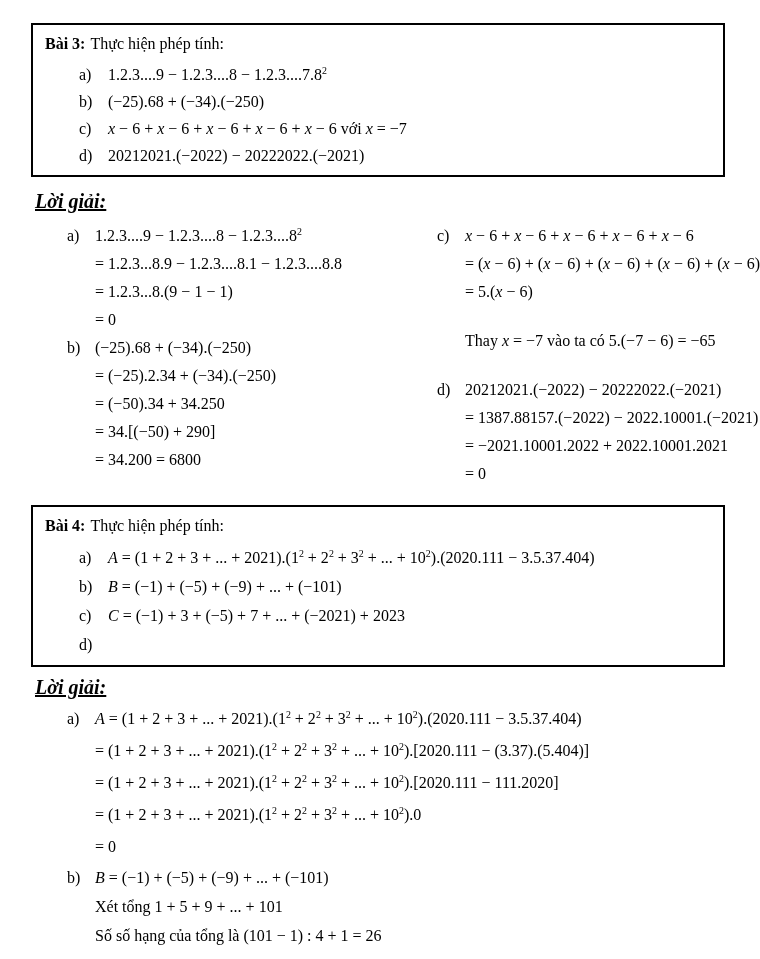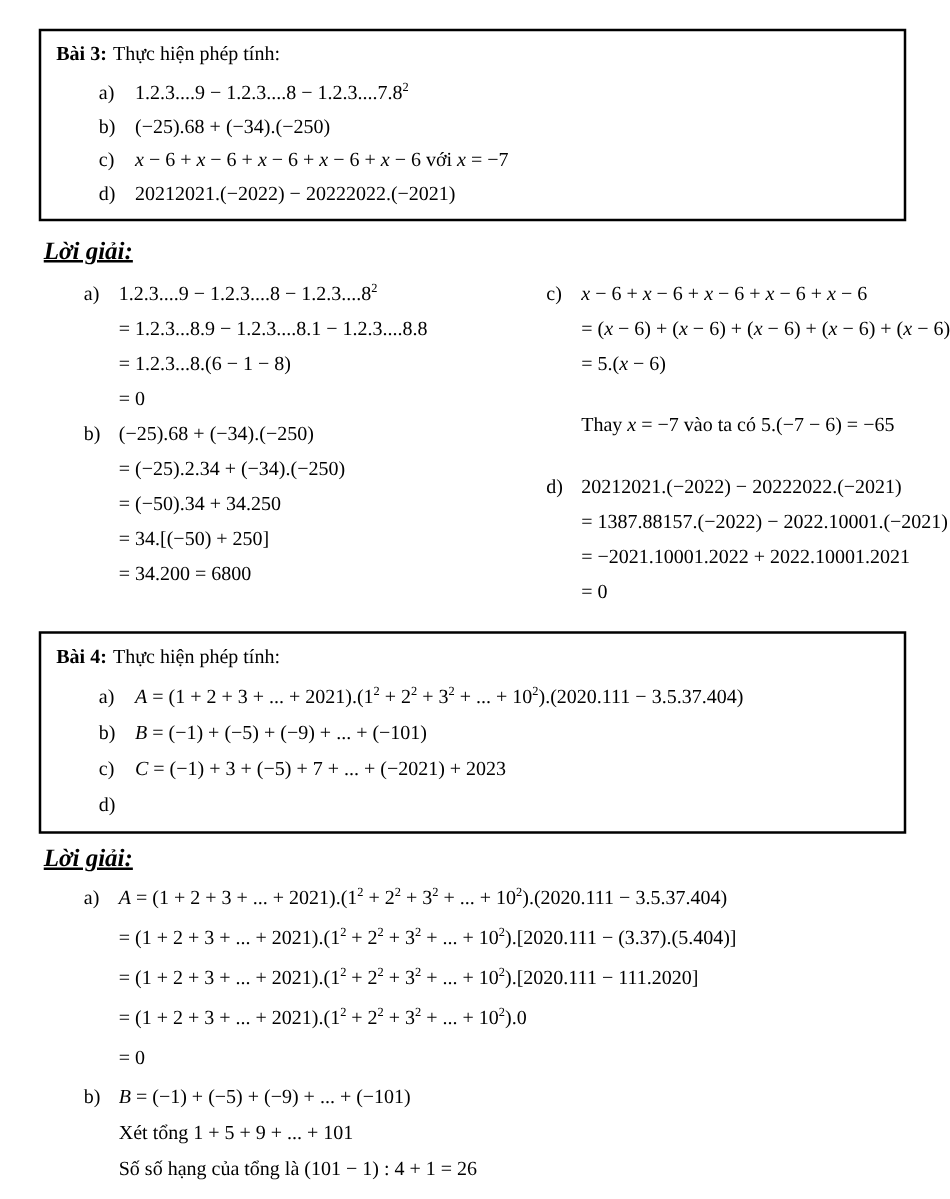--- a/index.html
+++ b/index.html
@@ -68,31 +68,31 @@
 
   <div><span class="loigiai">Lời giải:</span></div>
 
   <div class="twocol">
     <div class="col-left">
       <div class="sol lh28">
         <span class="slbl">a)</span>
         <div class="slines">
           <div class="sol-line">1.2.3....9 − 1.2.3....8 − 1.2.3....8<sup>2</sup></div>
           <div class="sol-line">= 1.2.3...8.9 − 1.2.3....8.1 − 1.2.3....8.8</div>
-          <div class="sol-line">= 1.2.3...8.(6 − 1 − 8)</div>
+          <div class="sol-line">= 1.2.3...8.(9 − 1 − 1)</div>
           <div class="sol-line">= 0</div>
         </div>
       </div>
       <div class="sol lh28">
         <span class="slbl">b)</span>
         <div class="slines">
           <div class="sol-line">(−25).68 + (−34).(−250)</div>
           <div class="sol-line">= (−25).2.34 + (−34).(−250)</div>
           <div class="sol-line">= (−50).34 + 34.250</div>
-          <div class="sol-line">= 34.[(−50) + 250]</div>
+          <div class="sol-line">= 34.[(−50) + 290]</div>
           <div class="sol-line">= 34.200 = 6800</div>
         </div>
       </div>
     </div>
     <div class="col-right">
       <div class="sol lh28">
         <span class="slbl">c)</span>
         <div class="slines">
           <div class="sol-line"><i>x</i> − 6 + <i>x</i> − 6 + <i>x</i> − 6 + <i>x</i> − 6 + <i>x</i> − 6</div>
           <div class="sol-line">= (<i>x</i> − 6) + (<i>x</i> − 6) + (<i>x</i> − 6) + (<i>x</i> − 6) + (<i>x</i> − 6)</div>

